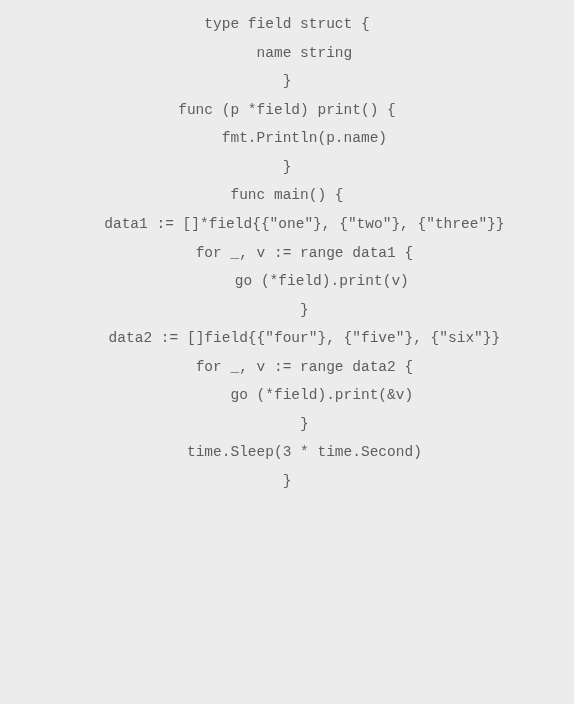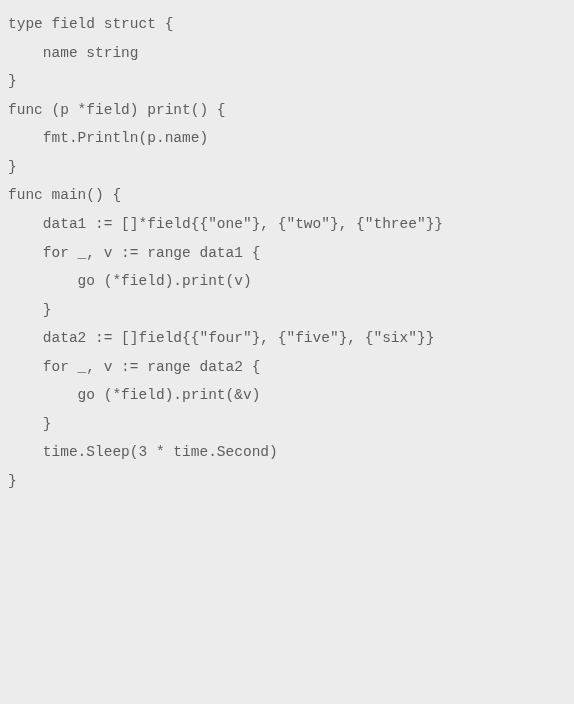--- a/index.html
+++ b/index.html
@@ -1,18 +1,19 @@
 <!DOCTYPE html>
 <html><head>
   <meta charset="utf-8">
   <style>
     * {
       margin: 0;
       padding: 0;
       box-sizing: border-box;
+      text-align: center;
     }
     body {
       width: 574px;
       height: 704px;
       background-color: #ececec;
       font-family: "Courier New", Courier, monospace;
       font-size: 14.5px;
       color: #5e5e5e;
       padding: 10px 8px;
       line-height: 1.97;

